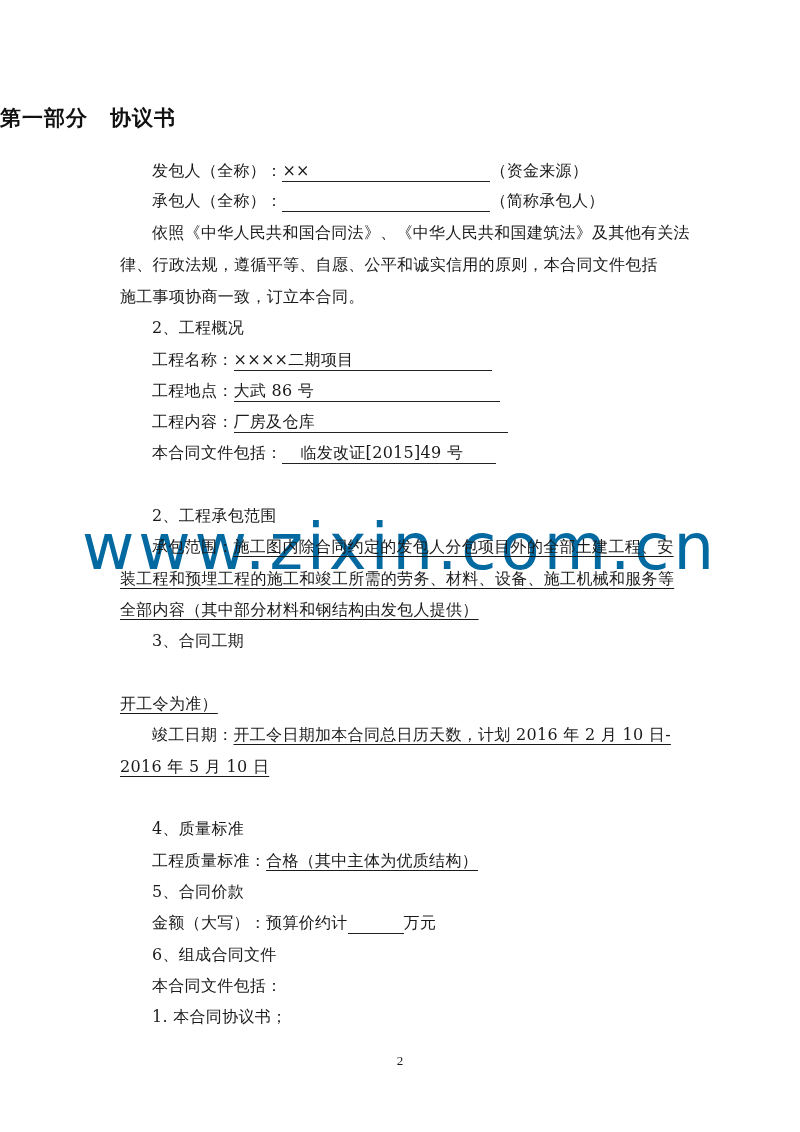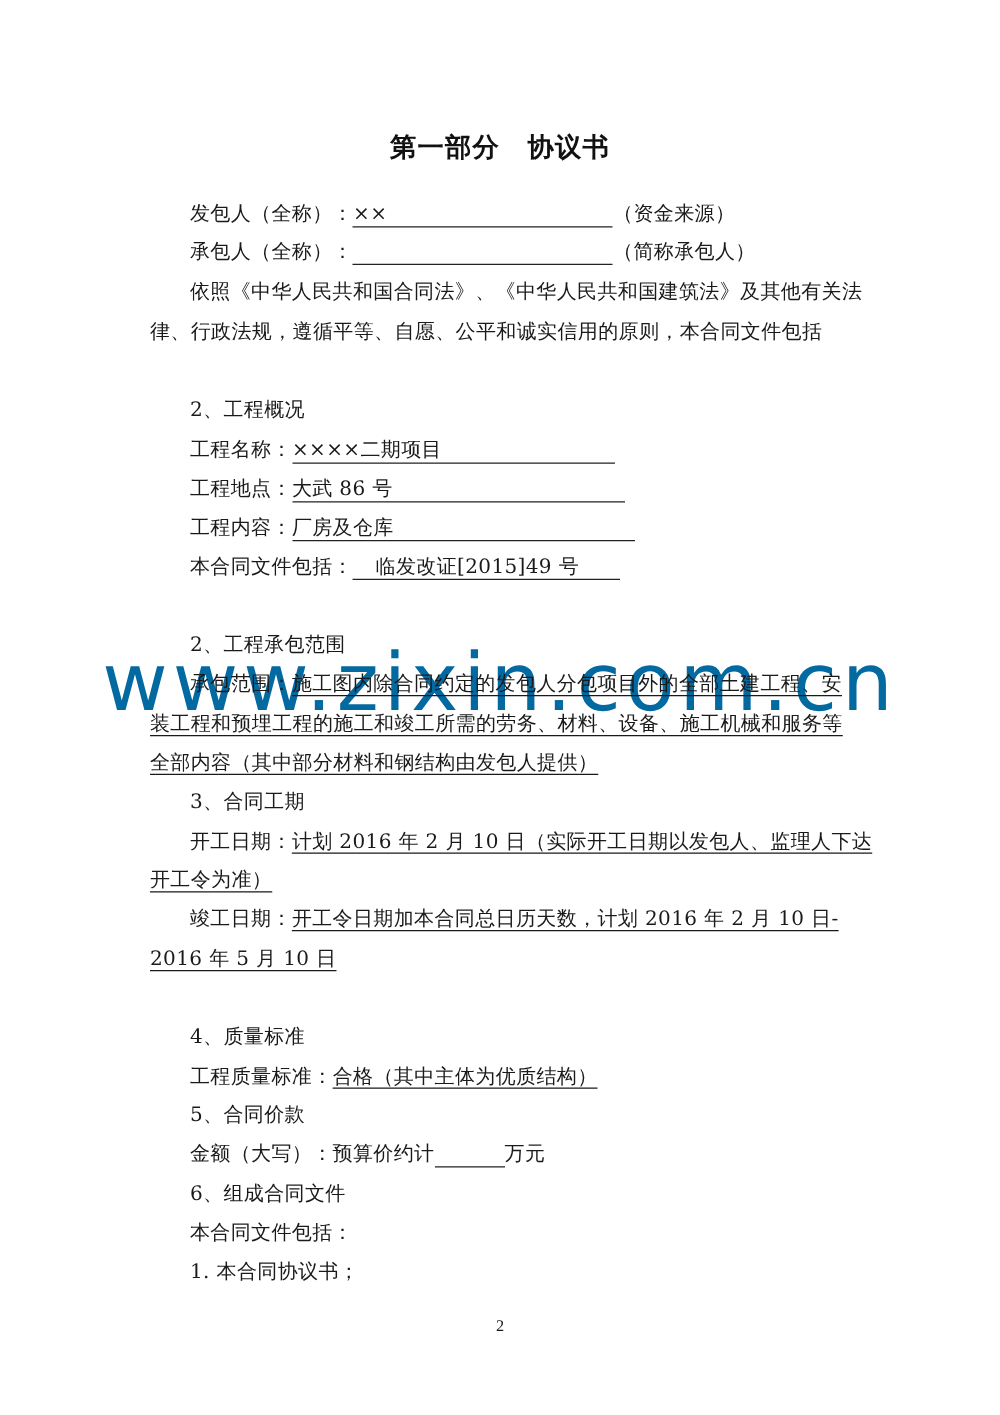--- a/index.html
+++ b/index.html
@@ -3,21 +3,21 @@
   <meta charset="utf-8">
   <style>
     html, body { margin: 0; padding: 0; background: #ffffff; }
     body {
       width: 800px; height: 1132px; position: relative; overflow: hidden;
       font-family: "DejaVu Serif", "Liberation Serif", serif;
       color: #1a1a1a;
     }
     .page { position: absolute; left: 0; top: 0; width: 800px; height: 1132px; }
     .title {
-      position: absolute; top: 104px; left: 0; width: 800px; text-align: center;
+      position: absolute; top: 104px; left: 0; width: 800px; text-align: left;
       font-family: "DejaVu Sans", "Liberation Sans", sans-serif;
       font-weight: bold; font-size: 21px; letter-spacing: 1px; color: #111;
     }
     .line {
       position: absolute; left: 152px; font-size: 16px; line-height: 22px;
       white-space: nowrap; letter-spacing: 0.3px;
     }
     .line.full { left: 120px; }
     .u { text-decoration: underline; text-underline-offset: 4px; text-decoration-thickness: 1px; text-align: right; }
     .fill { display: inline-block; border-bottom: 1px solid #222; vertical-align: bottom; line-height: 20px; }
@@ -44,20 +44,21 @@
 
     <div class="line" style="top:160px">
       <span>发包人（全称）：</span><span class="fill" style="width:208px">××</span><span>（资金来源）</span>
     </div>
     <div class="line" style="top:222px">依照《中华人民共和国合同法》、《中华人民共和国建筑法》及其他有关法</div>
 
     <div class="line" style="top:190px">
       <span>承包人（全称）：</span><span class="fill" style="width:208px"></span><span>（简称承包人）</span>
     </div>
     <div class="line full" style="top:254px">律、行政法规，遵循平等、自愿、公平和诚实信用的原则，本合同文件包括</div>
+    <div class="line full" style="top:286px">施工事项协商一致，订立本合同。</div>
 
     <div class="line" style="top:317px">2、工程概况</div>
     <div class="line" style="top:349px">
       <span>工程名称：</span><span class="fill" style="width:258px">××××二期项目</span>
     </div>
     <div class="line" style="top:380px">
       <span>工程地点：</span><span class="fill" style="width:266px">大武 86 号</span>
     </div>
     <div class="line" style="top:411px">
       <span>工程内容：</span><span class="fill" style="width:274px">厂房及仓库</span>
@@ -71,23 +72,20 @@
       <span>承包范围：</span><span class="u">施工图内除合同约定的发包人分包项目外的全部土建工程、安</span>
     </div>
     <div class="line full" style="top:568px">
       <span class="u">装工程和预埋工程的施工和竣工所需的劳务、材料、设备、施工机械和服务等</span>
     </div>
     <div class="line full" style="top:599px">
       <span class="u">全部内容（其中部分材料和钢结构由发包人提供）</span>
     </div>
 
     <div class="line" style="top:630px">3、合同工期</div>
-    <div class="line" style="top:662px">
-      <span>开工日期：</span><span class="u">计划 2016 年 2 月 10 日（实际开工日期以发包人、监理人下达</span>
-    </div>
     <div class="line full" style="top:693px">
       <span class="u">开工令为准）</span>
     </div>
     <div class="line" style="top:724px">
       <span>竣工日期：</span><span class="u">开工令日期加本合同总日历天数，计划 2016 年 2 月 10 日-</span>
     </div>
     <div class="line full" style="top:756px">
       <span class="u">2016 年 5 月 10 日</span>
     </div>
 

